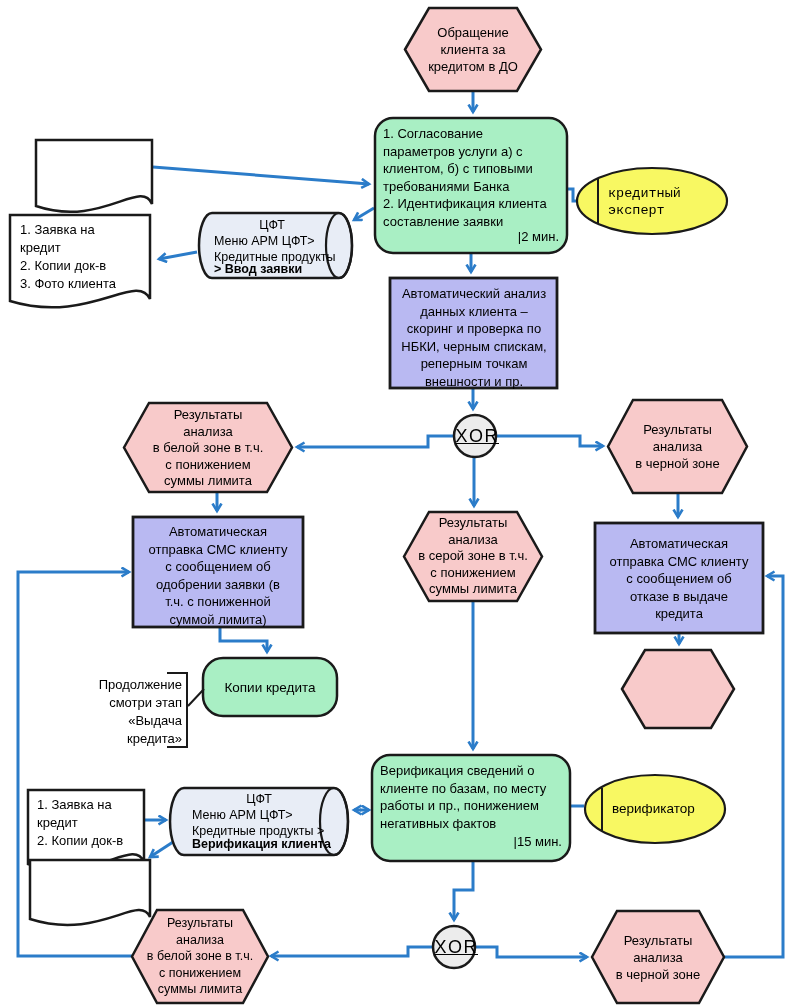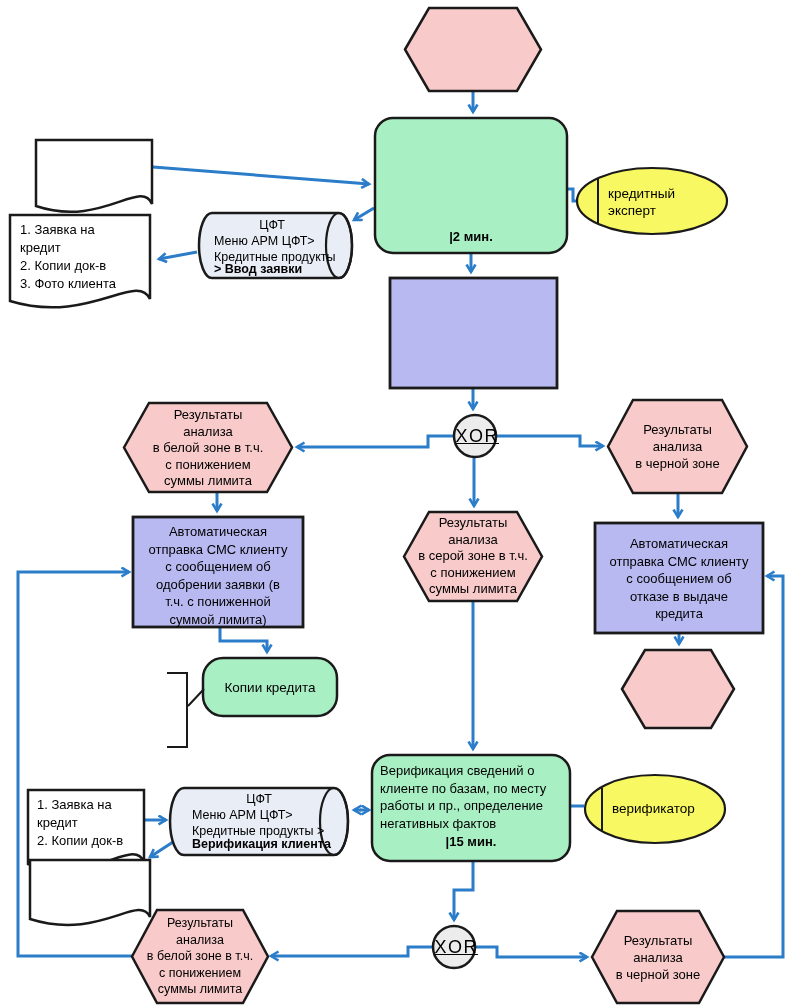--- a/index.html
+++ b/index.html
@@ -2,21 +2,21 @@
 <html style="--event_pink: #F8CACA; --function_green: #A9EFC4; --auto_purple: #B9B9F2; --role_yellow: #F8F862; --system_fill: #E8EDF6; --xor_fill: #ECECEC; --connector_blue: #2B7CC9; --shape_border: #1A1A1A;"><head>
 <meta charset="utf-8">
 <style>
   html,body{margin:0;padding:0;background:#fff;}
   #stage{position:relative;width:790px;height:1007px;background:#fff;overflow:hidden;
          font-family:"Liberation Sans",sans-serif;}
   #wires{position:absolute;left:0;top:0;z-index:1;}
   .lbl{position:absolute;z-index:2;color:#000;font-size:13px;line-height:17px;
        white-space:pre-line;}
   .c{text-align:center;}
-  .r{text-align:center;font-weight:bold;}
+  .r{text-align:right;}
   .sm{font-size:12.5px;line-height:16px;}
   .b{font-weight:bold;}
   .xorlbl{font-size:18px;letter-spacing:1.5px;text-align:right;text-decoration:underline;}
   
   .ev{fill:var(--event_pink);stroke:var(--shape_border);stroke-width:2.5px;}
   .fn{fill:var(--function_green);stroke:var(--shape_border);stroke-width:2.5px;}
   .auto{fill:var(--auto_purple);stroke:var(--shape_border);stroke-width:2.8px;}
   .role{fill:var(--role_yellow);stroke:var(--shape_border);stroke-width:2.2px;}
   .sys{fill:var(--system_fill);stroke:var(--shape_border);stroke-width:2.5px;}
   .cap{fill:none;stroke:var(--shape_border);stroke-width:2.2px;}
@@ -89,31 +89,46 @@
     <line class="roleline" x1="602" y1="788" x2="602" y2="831"></line>
     <path class="doc" d="M28,790 L144,790 L144,862 C133,836 93,886 28,864 Z"></path>
     <path class="sys" d="M184,788 H334 a14,33.5 0 0 1 0,67 H184 a14,33.5 0 0 1 0,-67 Z"></path>
     <ellipse class="cap" cx="334" cy="821.5" rx="14" ry="33.5"></ellipse>
     <path class="doc" d="M30,860 L150,860 L150,917 C139,893 99,941 30,919 Z"></path>
     <circle class="xor" cx="454" cy="947" r="21"></circle>
     <polygon class="ev" points="132,956.5 157,910 243,910 268,956.5 243,1003 157,1003"></polygon>
     <polygon class="ev" points="592,957 617,911 699,911 724,957 699,1003 617,1003"></polygon>
   </svg>
 
+  <div class="lbl c" style="left:405px;top:24px;width:136px;">Обращение
+клиента за
+кредитом в ДО</div>
+  <div class="lbl" style="left:383px;top:125px;width:180px;line-height:17.5px;">1. Согласование
+параметров услуги а) с
+клиентом, б) с типовыми
+требованиями Банка
+2. Идентификация клиента
+составление заявки</div>
   <div class="lbl r" style="left:383px;top:228px;width:176px;">|2 мин.</div>
-  <div class="lbl" style="left:608px;top:185px;width:100px;font-size:13.5px;">кредитный
+  <div class="lbl" style="left:608px;top:185px;width:100px;font-size:13.5px;font-family:Liberation Mono, monospace;">кредитный
 эксперт</div>
   <div class="lbl" style="left:20px;top:221px;width:126px;line-height:18px;">1. Заявка на
 кредит
 2. Копии док-в
 3. Фото клиента</div>
   <div class="lbl c sm" style="left:212px;top:217px;width:120px;">ЦФТ</div>
   <div class="lbl sm" style="left:214px;top:233px;width:126px;">Меню АРМ ЦФТ&gt;
 Кредитные продукты</div>
   <div class="lbl sm b" style="left:214px;top:261px;width:126px;">&gt; Ввод заявки</div>
+  <div class="lbl c" style="left:394px;top:285px;width:160px;line-height:17.5px;">Автоматический анализ
+данных клиента –
+скоринг и проверка по
+НБКИ, черным спискам,
+реперным точкам
+внешности и пр.</div>
   <div class="lbl xorlbl" style="left:451px;top:428px;width:48px;">XOR</div>
   <div class="lbl c" style="left:126px;top:407px;width:164px;line-height:16.5px;">Результаты
 анализа
 в белой зоне в т.ч.
 с понижением
 суммы лимита</div>
   <div class="lbl c" style="left:610px;top:421px;width:135px;">Результаты
 анализа
 в черной зоне</div>
   <div class="lbl c" style="left:406px;top:515px;width:134px;line-height:16.5px;">Результаты
@@ -126,23 +141,27 @@
 с сообщением об
 одобрении заявки (в
 т.ч. с пониженной
 суммой лимита)</div>
   <div class="lbl c" style="left:599px;top:535px;width:160px;line-height:17.5px;">Автоматическая
 отправка СМС клиенту
 с сообщением об
 отказе в выдаче
 кредита</div>
   <div class="lbl c" style="left:207px;top:679px;width:126px;font-size:13.5px;">Копии кредита</div>
+  <div class="lbl r" style="left:38px;top:676px;width:144px;line-height:18px;">Продолжение
+смотри этап
+«Выдача
+кредита»</div>
   <div class="lbl" style="left:380px;top:762px;width:186px;line-height:17.5px;">Верификация сведений о
 клиенте по базам, по месту
-работы и пр., определение
+работы и пр., понижением
 негативных фактов</div>
   <div class="lbl r" style="left:380px;top:833px;width:182px;">|15 мин.</div>
   <div class="lbl" style="left:612px;top:800px;width:102px;font-size:13.5px;">верификатор</div>
   <div class="lbl" style="left:37px;top:796px;width:102px;line-height:18px;">1. Заявка на
 кредит
 2. Копии док-в</div>
   <div class="lbl c sm" style="left:184px;top:791px;width:150px;">ЦФТ</div>
   <div class="lbl sm" style="left:192px;top:807px;width:144px;">Меню АРМ ЦФТ&gt;
 Кредитные продукты &gt;</div>
   <div class="lbl sm b" style="left:192px;top:836px;width:144px;">Верификация клиента</div>

